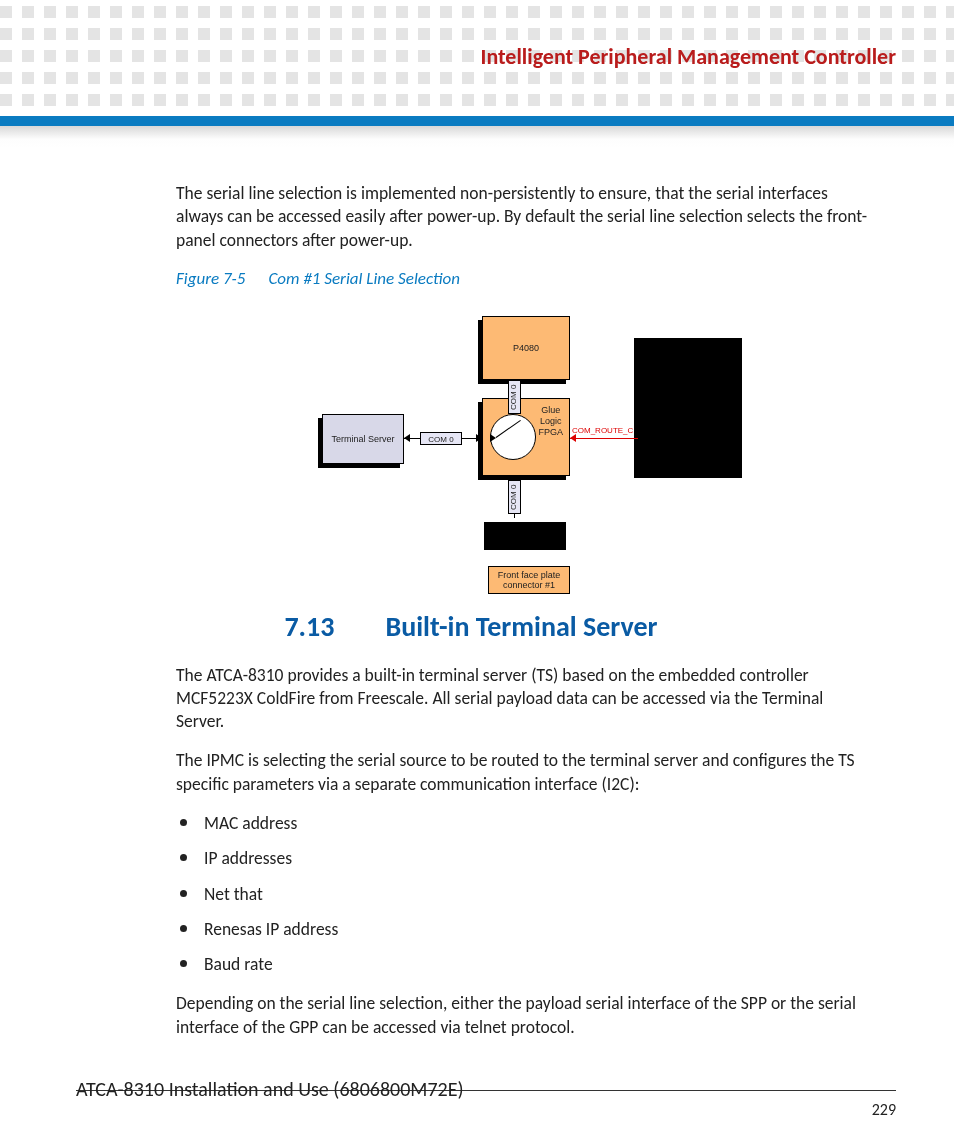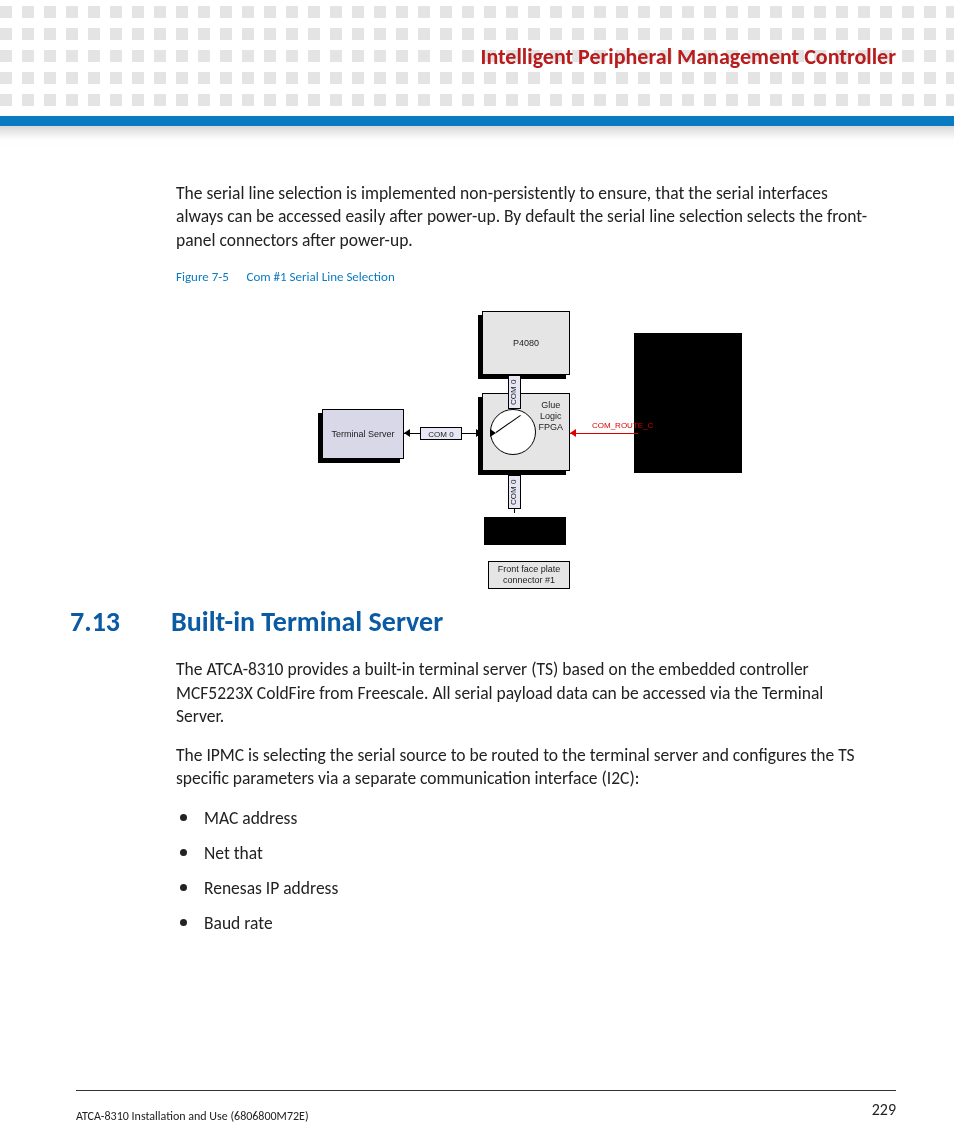--- a/index.html
+++ b/index.html
@@ -48,35 +48,37 @@
     top: 182px;
     left: 176px;
     width: 696px;
     font-size: 17.5px;
     line-height: 1.33;
     color: #222;
   }
   .content p { margin-bottom: 16px; }
   .fig-caption {
     color: #0a7bc1;
-    font-size: 13px;
+    font-style: italic;
+    font-size: 17px;
     margin-bottom: 18px;
   }
   .figure {
     width: 440px;
     height: 270px;
     margin: 0 auto 30px auto;
     position: relative;
   }
   .h2row {
     display: flex;
     gap: 51px;
     margin-top: 30px;
     margin-bottom: 18px;
     margin-left: -106px;
+    justify-content: center;
   }
   .h2row .num, .h2row .ttl {
     color: #0a5ba4;
     font-weight: 700;
     font-size: 28px;
   }
   ul.bullets {
     list-style: none;
     margin: 16px 0 16px 0;
   }
@@ -94,34 +96,34 @@
     border-radius: 50%;
   }
   .footer-rule {
     position: absolute;
     left: 76px; right: 58px;
     bottom: 54px;
     border-top: 1px solid #333;
   }
   .footer-left {
     position: absolute;
-    left: 76px; bottom: 22px;
-    font-size: 12px;
+    left: 76px; bottom: 44px;
+    font-size: 20px;
     margin-top: 15px;
   }
   .footer-right {
     position: absolute;
     right: 58px; bottom: 26px;
     font-size: 16px;
   }
   
   .box {
     position: absolute;
     border: 1px solid #000;
-    background: #e5e5e5;
+    background: #fdba74;
     font-size: 9px;
     text-align: center;
     display: flex;
     align-items: center;
     justify-content: center;
     flex-direction: column;
     line-height: 1.2;
     font-family: Arial, sans-serif;
   }
   .shadow {
@@ -455,35 +457,37 @@
     <div class="arrow-r" style="left:100px; top:126px; transform: scaleX(-1);"></div>
 
     <div class="line" style="left:210px; top:72px; width:1px; height:18px;"></div>
     <div class="vlabel" style="left:204px; top:72px; width:13px; height:34px;">COM 0</div>
 
     <div class="line" style="left:210px; top:168px; width:1px; height:42px;"></div>
     <div class="vlabel" style="left:204px; top:172px; width:13px; height:34px;">COM 0</div>
 
     <div class="rline" style="left:266px; top:130px; width:68px; height:1px;"></div>
     <div class="arrow-rr" style="left:266px; top:126px; transform: scaleX(-1);"></div>
-    <div class="rlabel" style="left:288px; top:118px;text-align:right;">COM_ROUTE_C</div>
+    <div class="rlabel" style="left:268px; top:118px;text-align:right;">COM_ROUTE_C</div>
   </div>
 
   <div class="h2row">
     <span class="num">7.13</span>
     <span class="ttl">Built-in Terminal Server</span>
   </div>
 
   <p>The ATCA-8310 provides a built-in terminal server (TS) based on the embedded controller MCF5223X ColdFire from Freescale. All serial payload data can be accessed via the Terminal Server.</p>
   <p>The IPMC is selecting the serial source to be routed to the terminal server and configures the TS specific parameters via a separate communication interface (I2C):</p>
 
   <ul class="bullets">
     <li>MAC address</li>
+    <li>IP addresses</li>
     <li>Net that</li>
     <li>Renesas IP address</li>
     <li>Baud rate</li>
   </ul>
 
+  <p>Depending on the serial line selection, either the payload serial interface of the SPP or the serial interface of the GPP can be accessed via telnet protocol.</p>
 </div>
 
 <div class="footer-rule"></div>
 <div class="footer-left">ATCA-8310 Installation and Use (6806800M72E)</div>
 <div class="footer-right">229</div>
 
 </body></html>

